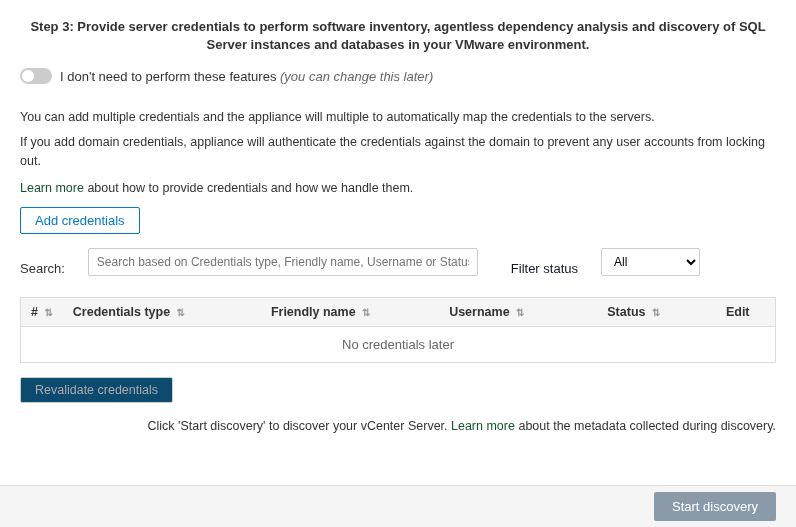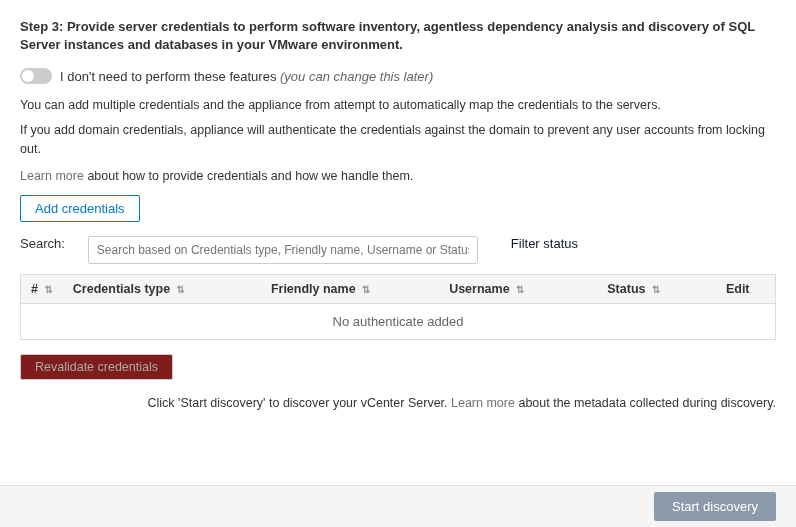--- a/index.html
+++ b/index.html
@@ -11,27 +11,28 @@
       width: 796px;
       min-height: 527px;
       padding: 18px 20px 20px 20px;
     }
 
     .step-title {
       font-weight: bold;
       font-size: 13px;
       line-height: 1.4;
       margin-bottom: 14px;
+      text-align: center;
     }
 
     .toggle-row {
       display: flex;
       align-items: center;
       gap: 8px;
-      margin-bottom: 12px;
+      margin-bottom: 24px;
       text-align: center;
     }
 
     .toggle {
       width: 32px;
       height: 16px;
       background: #ccc;
       border-radius: 8px;
       position: relative;
       cursor: pointer;
@@ -57,21 +58,21 @@
     }
 
     .info-text {
       font-size: 12.5px;
       color: #333;
       line-height: 1.5;
       margin-bottom: 6px;
     }
 
     .learn-more-link {
-      color: #737373;
+      color: #14532d;
       text-decoration: none;
       cursor: pointer;
     }
 
     .learn-more-row {
       margin: 10px 0 12px 0;
       font-size: 12.5px;
     }
 
     .add-credentials-btn {
@@ -81,23 +82,23 @@
       border-radius: 2px;
       padding: 5px 14px;
       font-size: 13px;
       cursor: pointer;
       margin-bottom: 14px;
       text-align: right;
     }
 
     .search-filter-row {
       display: flex;
-      align-items: flex-start;
+      align-items: flex-end;
       gap: 23px;
-      margin-bottom: 10px;
+      margin-bottom: 21px;
     }
 
     .search-label {
       font-size: 13px;
       color: #333;
       white-space: nowrap;
     }
 
     .search-input {
       flex: 1;
@@ -176,21 +177,21 @@
       margin-bottom: 14px;
     }
 
     .revalidate-text {
       font-size: 12.5px;
       color: #333;
       margin-bottom: 8px;
     }
 
     .revalidate-btn {
-      background: #7f1d1d;
+      background: #0c4a6e;
       color: #999;
       border: 1px solid #ccc;
       border-radius: 2px;
       padding: 5px 14px;
       font-size: 12.5px;
       cursor: not-allowed;
       color: #aaa;
     }
 
     .discovery-section {
@@ -243,36 +244,42 @@
   <div class="toggle">
     <div class="toggle-knob"></div>
   </div>
   <span class="toggle-label">
     <span>I don't need to perform these features</span>
     <em> <span>(you can change this later)</span></em>
   </span>
 </div>
 
 
-<p class="info-text">You can add multiple credentials and the appliance from attempt to automatically map the credentials to the servers.</p>
+<p class="info-text">You can add multiple credentials and the appliance will multiple to automatically map the credentials to the servers.</p>
 <p class="info-text">If you add domain credentials, appliance will authenticate the credentials against  the domain to prevent any user accounts from locking out.</p>
 
 
 <div class="learn-more-row">
   <a class="learn-more-link" href="#">Learn more</a><span> about how to provide credentials and how we handle them.</span>
 </div>
 
 
 <button class="add-credentials-btn">Add credentials</button>
 
 
 <div class="search-filter-row">
   <span class="search-label">Search:</span>
   <input class="search-input" type="text" placeholder="Search based on Credentials type, Friendly name, Username or Status" style="">
   <span class="filter-status-label">Filter status</span>
+  <select class="filter-select">
+    <option>All</option>
+    <option>Valid</option>
+    <option>Invalid</option>
+    <option>Not verified</option>
+  </select>
 </div>
 
 
 <table class="credentials-table">
   <thead>
     <tr>
       <th class="th-hash">
         # <span class="sort-icon">⇅</span>
       </th>
       <th class="th-cred-type">
@@ -286,21 +293,21 @@
         Username <span class="sort-icon">⇅</span>
       </th>
       <th class="th-status">
         Status <span class="sort-icon">⇅</span>
       </th>
       <th class="th-edit">Edit</th>
     </tr>
   </thead>
   <tbody>
     <tr class="no-data-row">
-      <td colspan="6">No authenticate added</td>
+      <td colspan="6">No credentials later</td>
     </tr>
   </tbody>
 </table>
 
 
 <div class="revalidate-section">
   <button class="revalidate-btn" disabled="">Revalidate credentials</button>
 </div>
 
 

